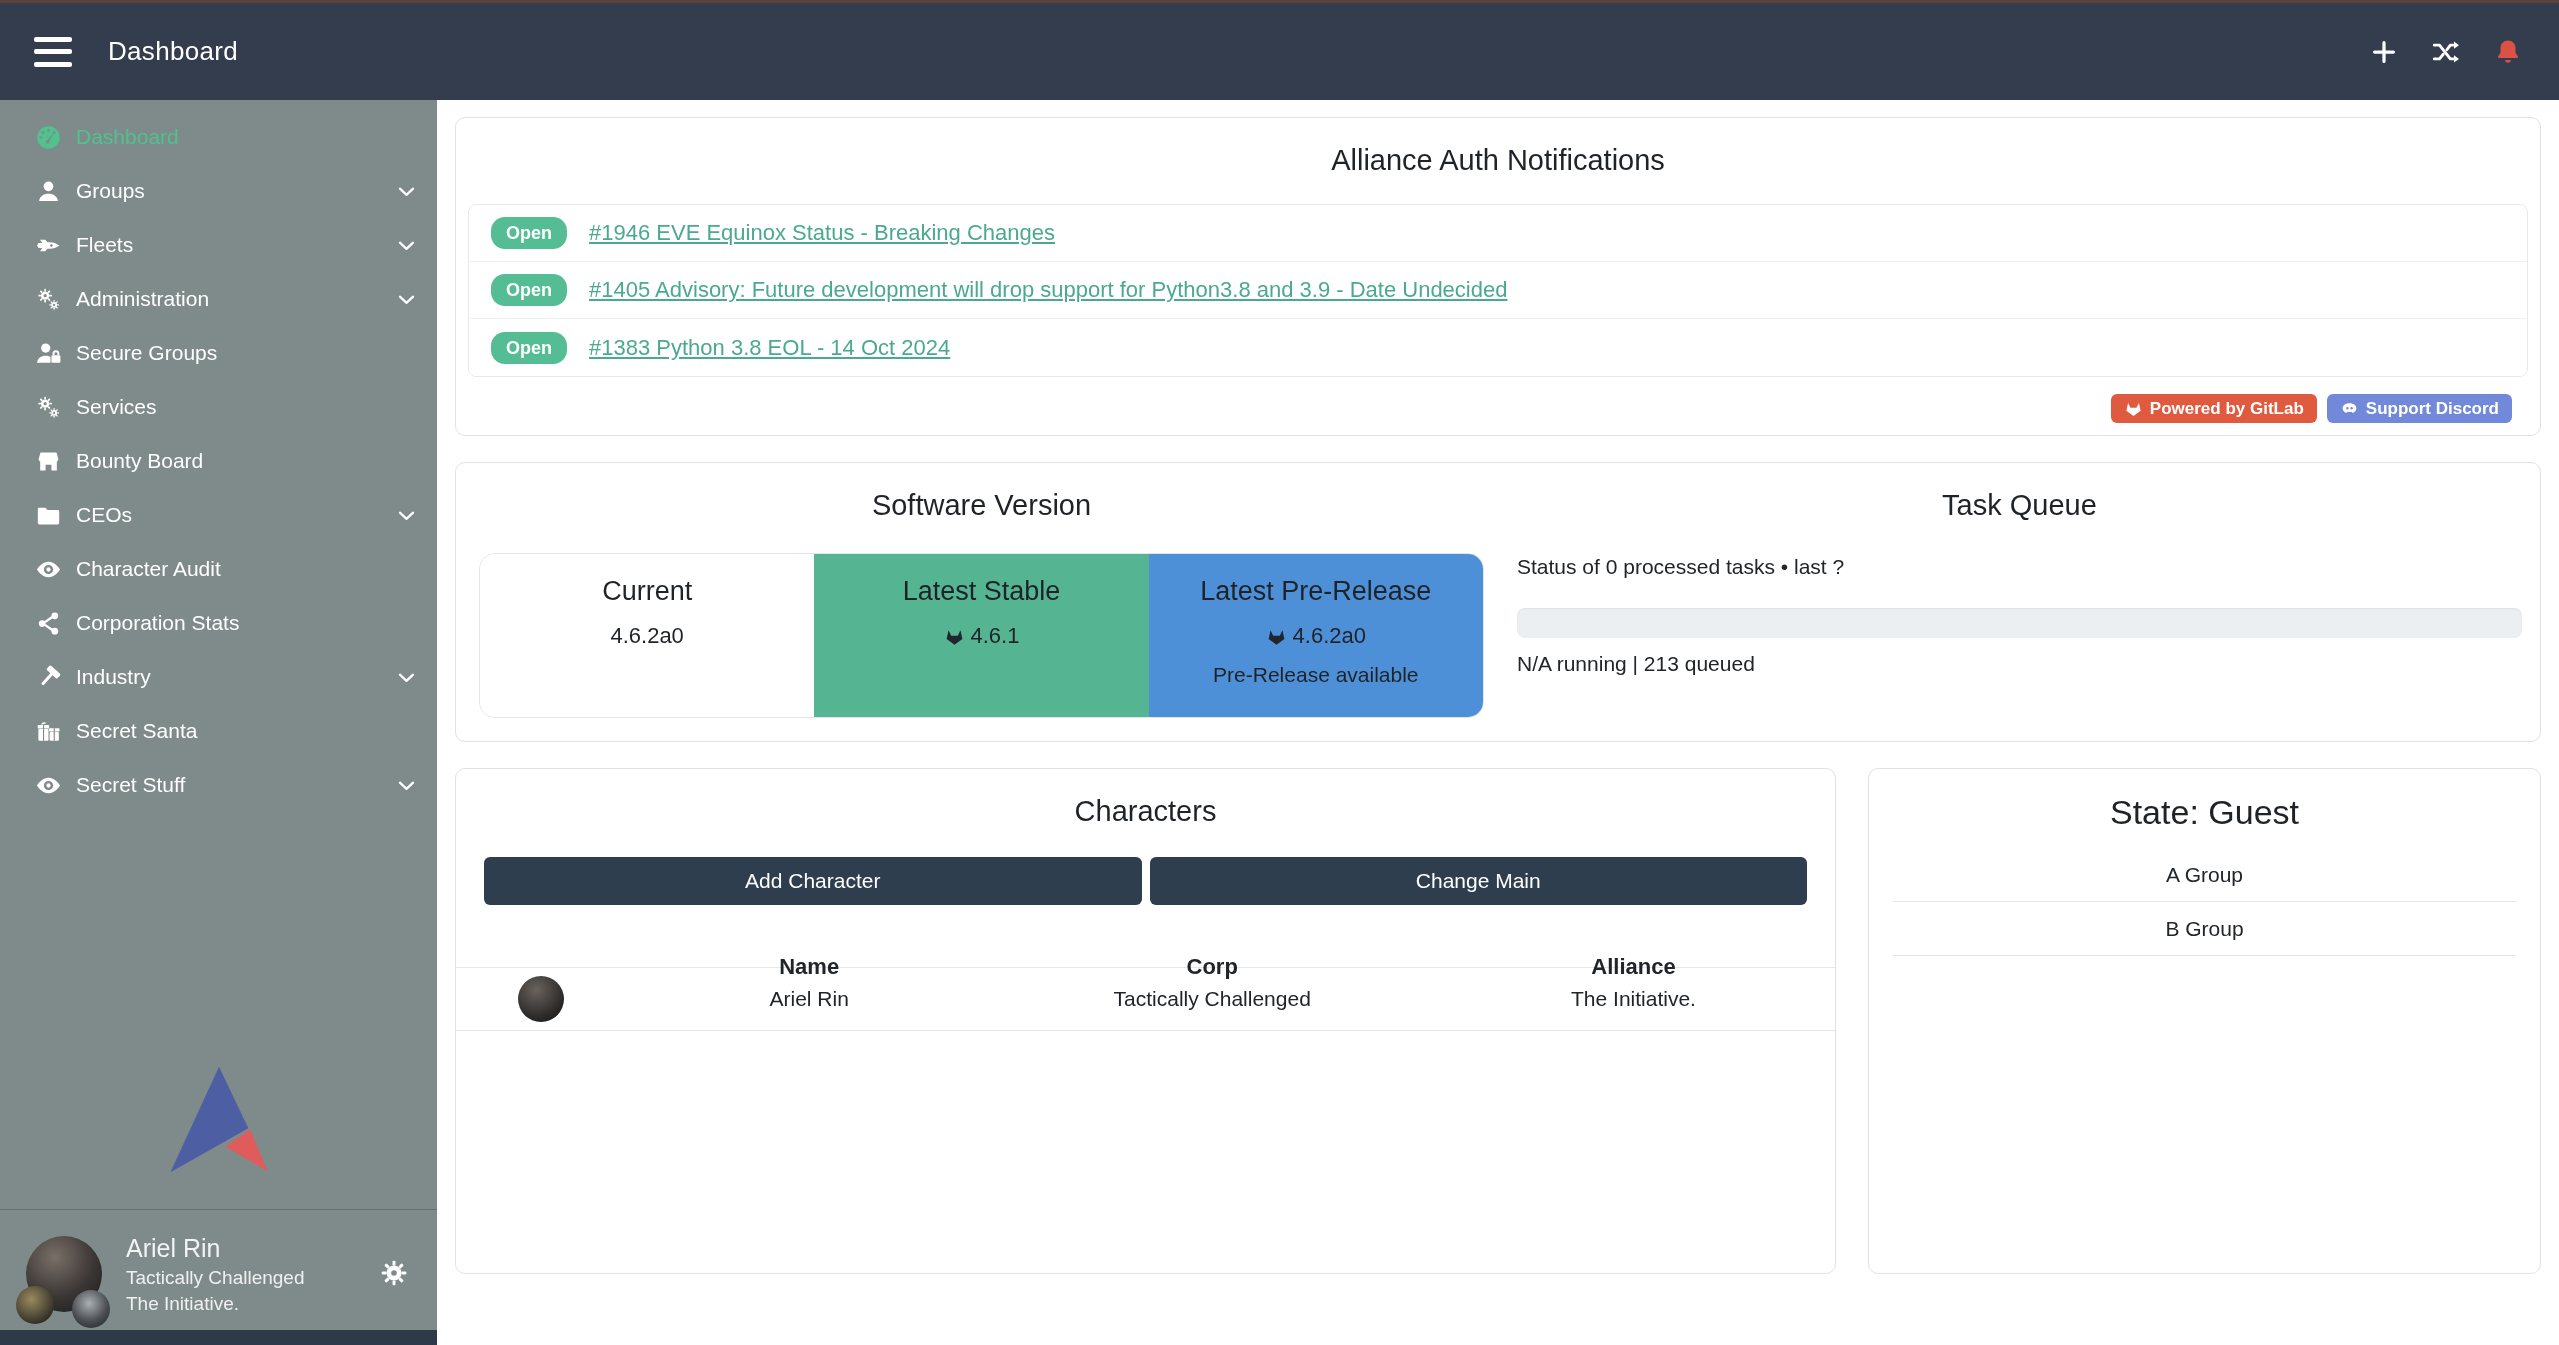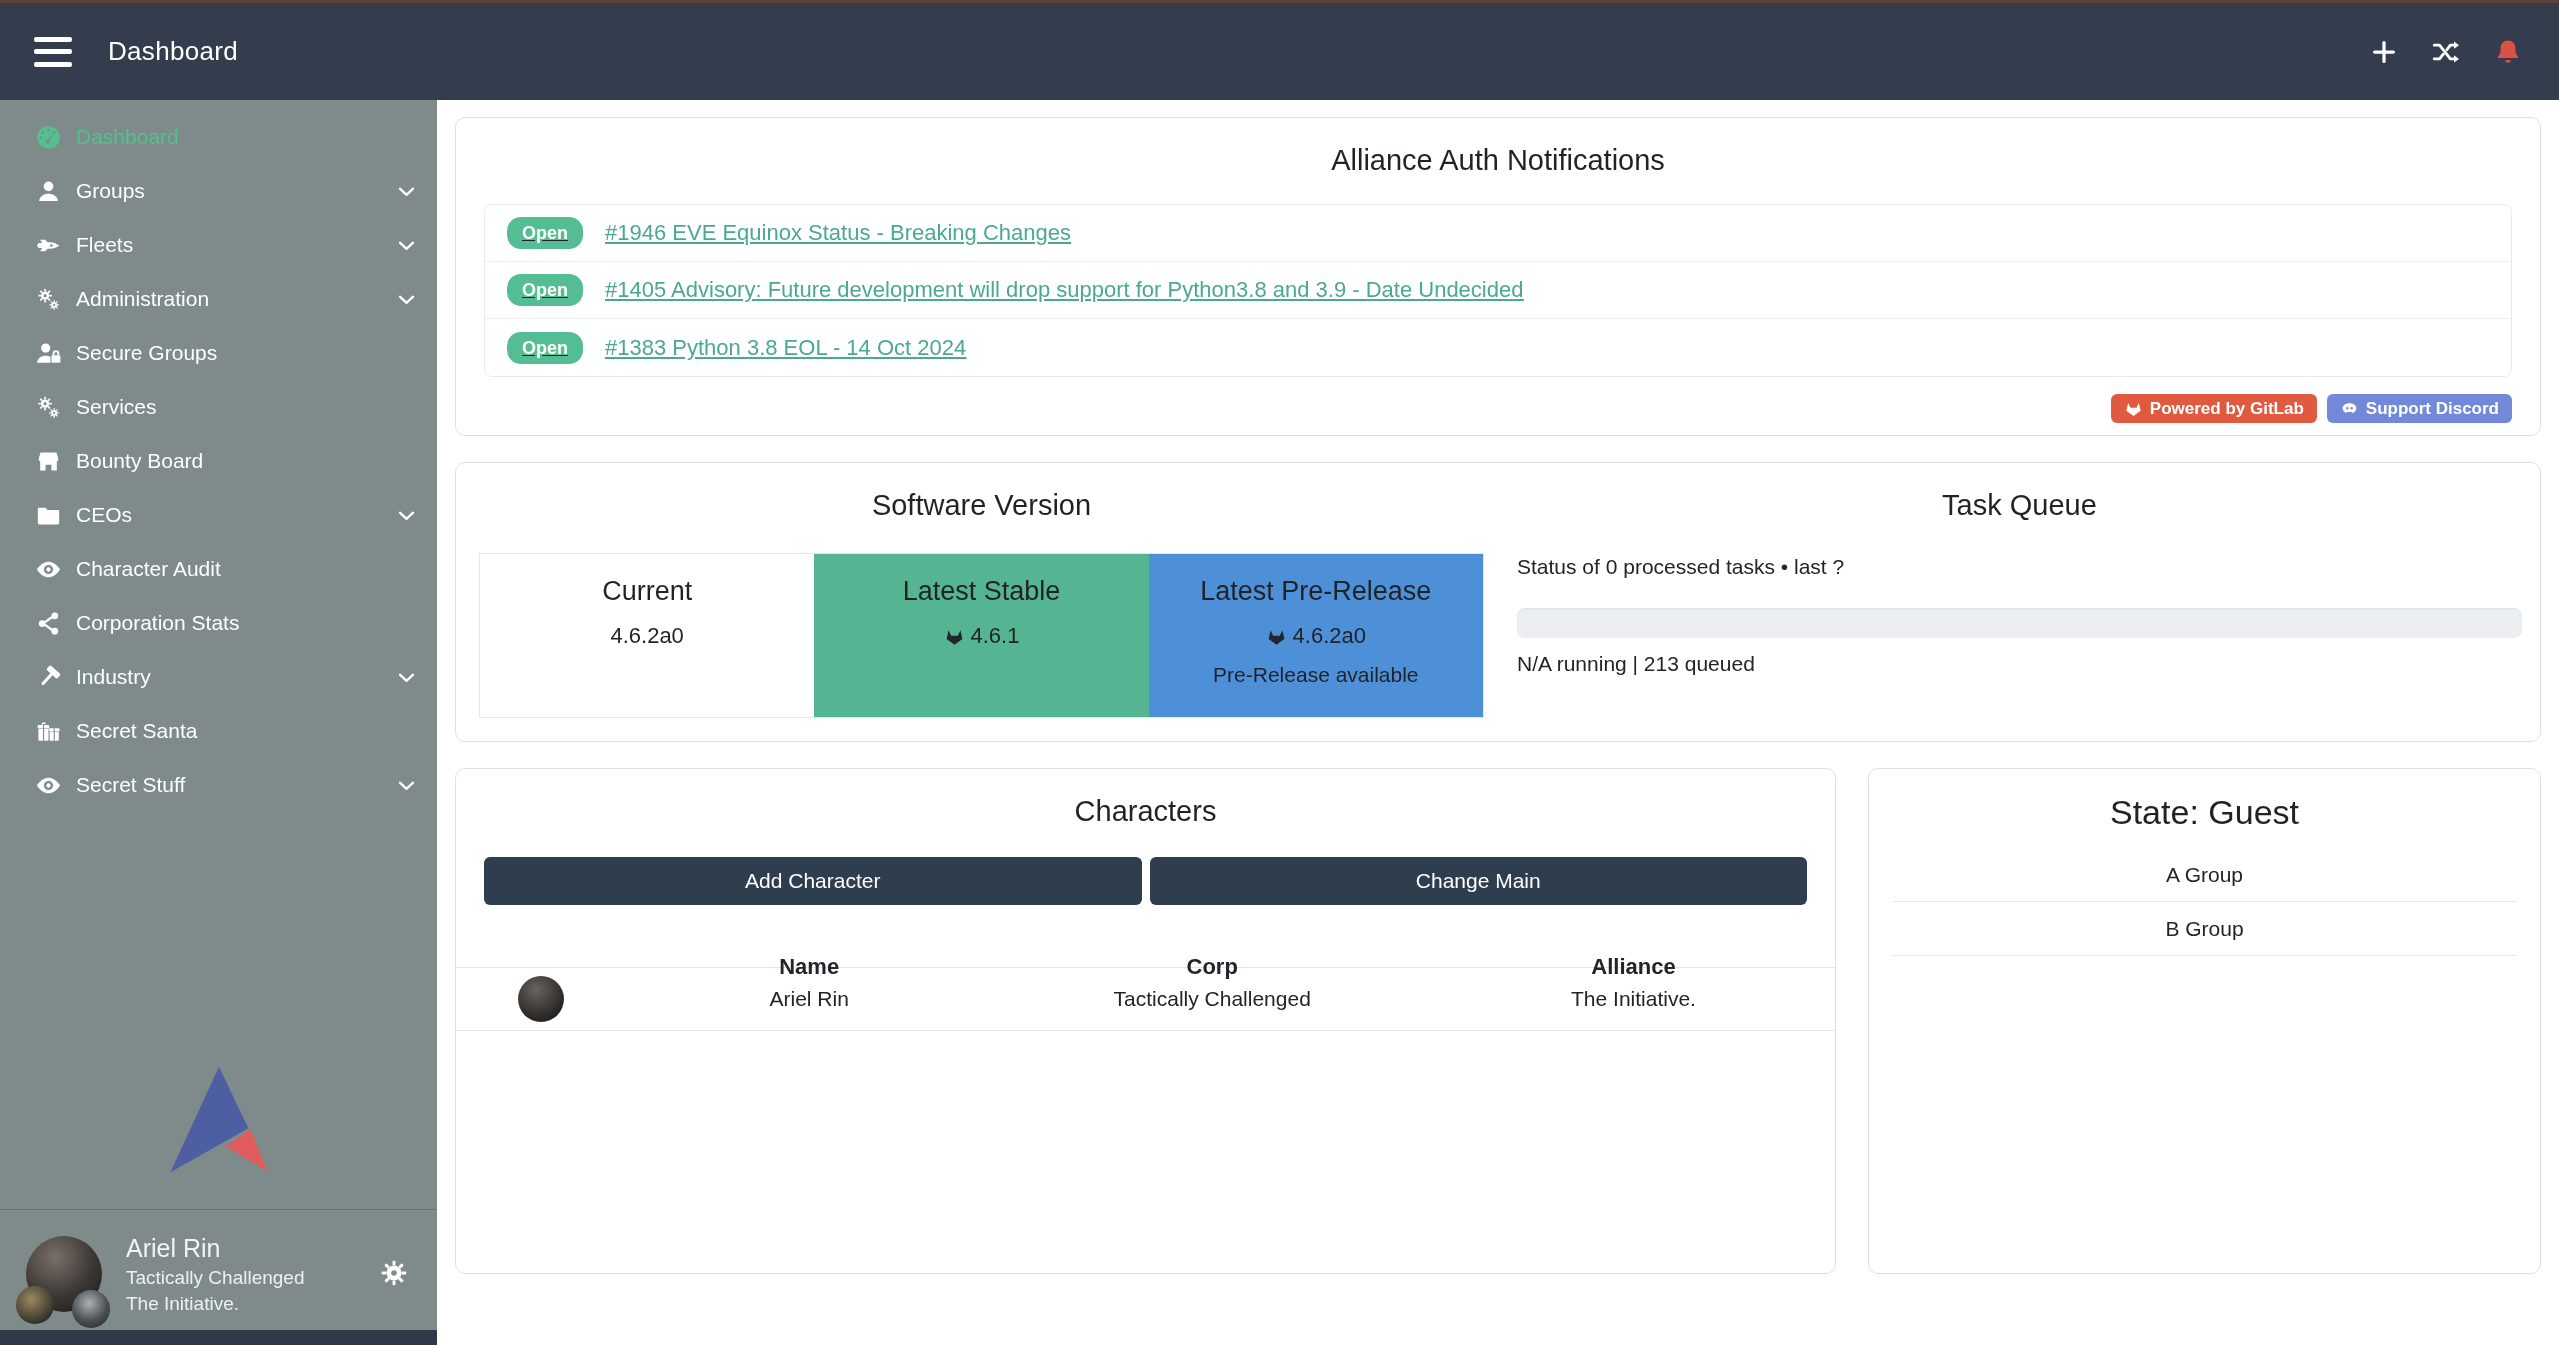--- a/index.html
+++ b/index.html
@@ -45,33 +45,33 @@
   .user-corp,.user-alliance{font-size:19px;color:rgba(255,255,255,.88);}
   .user-gear{margin-left:auto;color:#fff;width:34px;height:34px;cursor:pointer;background:none;border:none;--icon-hole:var(--sidebar-bg);}
   .user-gear svg{width:32px;height:32px;}
   .sidebar-strip{position:absolute;left:0;right:0;bottom:0;height:15px;background:var(--sidebar-footer);}
   
   .content{position:absolute;left:437px;top:100px;right:0;bottom:0;background:#fff;}
   .panel{position:absolute;background:#fff;border:1px solid var(--border);border-radius:10px;}
   .panel-title{text-align:center;font-size:29px;font-weight:500;color:#1f2328;margin-top:26px;}
   
   .p-notif{left:18px;top:17px;width:2086px;height:319px;}
-  .notif-list{margin:27px 28px 0;border:1px solid var(--border-light);border-radius:8px;overflow:hidden;text-decoration:underline;}
+  .notif-list{margin:27px 12px 0;border:1px solid var(--border-light);border-radius:8px;overflow:hidden;}
   .notif-row{display:flex;align-items:center;height:57px;padding:0 22px;border-bottom:1px solid #edeff1;background:#fff;}
   .notif-row:last-child{border-bottom:none;}
   .open-badge{background:var(--open-badge);color:#fff;font-weight:bold;font-size:18px;padding:7px 15px;border-radius:14px;line-height:1;}
   .notif-link{margin-left:22px;color:var(--link);font-size:22px;text-decoration:underline;cursor:pointer;}
   .badge-row{position:absolute;right:28px;bottom:12px;display:flex;gap:10px;}
   .pill-badge{display:inline-flex;align-items:center;gap:7px;color:#fff;font-size:17px;font-weight:bold;height:29px;padding:0 13px;border-radius:6px;cursor:pointer;}
   .pill-badge svg{width:19px;height:19px;}
   
   .p-vers{left:18px;top:362px;width:2086px;height:280px;}
   .vers-col{position:absolute;top:0;left:23px;width:1005px;height:100%;}
   .task-col{position:absolute;top:0;left:1061px;width:1005px;height:100%;}
-  .vers-table{display:flex;margin-top:31px;height:165px;border-radius:0;overflow:hidden;border:1px solid #e3e6e8;}
+  .vers-table{display:flex;margin-top:31px;height:165px;border-radius:16px;overflow:hidden;border:1px solid #e3e6e8;}
   .vers-cell{flex:1;text-align:center;padding-top:22px;}
   .vers-cell + .vers-cell{border-left:none;}
   .vers-head{font-size:27px;font-weight:500;color:#1f2328;}
   .vers-val{font-size:22px;margin-top:16px;display:flex;align-items:center;justify-content:center;gap:6px;color:#1f2328;}
   .vers-val svg{width:21px;height:21px;color:#20262c;}
   .vers-note{font-size:21px;margin-top:14px;color:#1f2328;}
   .tq-status{font-size:21px;margin-top:33px;color:var(--text);}
   .tq-bar{margin-top:29px;height:30px;background:#eceff1;border-radius:8px;box-shadow:inset 0 1px 2px rgba(0,0,0,.06);overflow:hidden;}
   .tq-fill{height:100%;background:var(--accent);border-radius:8px;}
   .tq-footer{font-size:21px;margin-top:14px;color:var(--text);}

